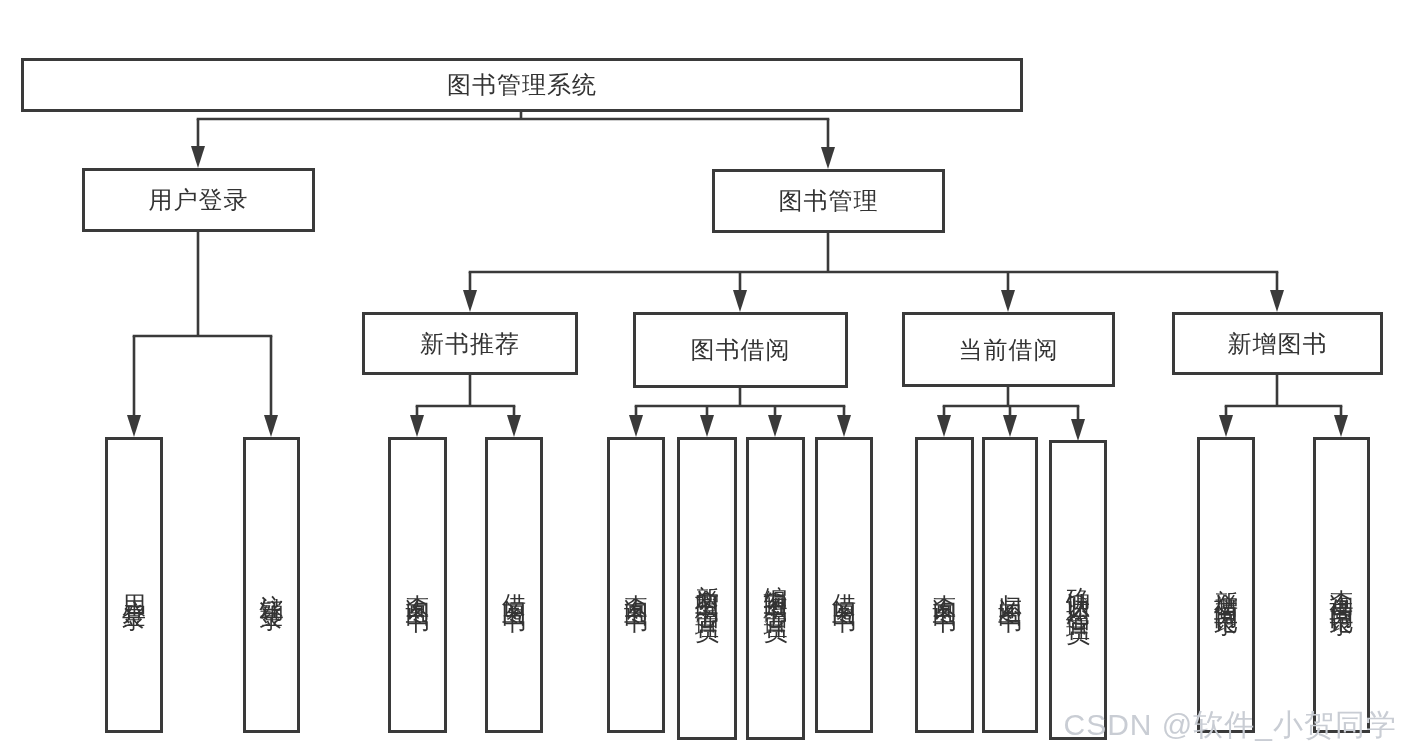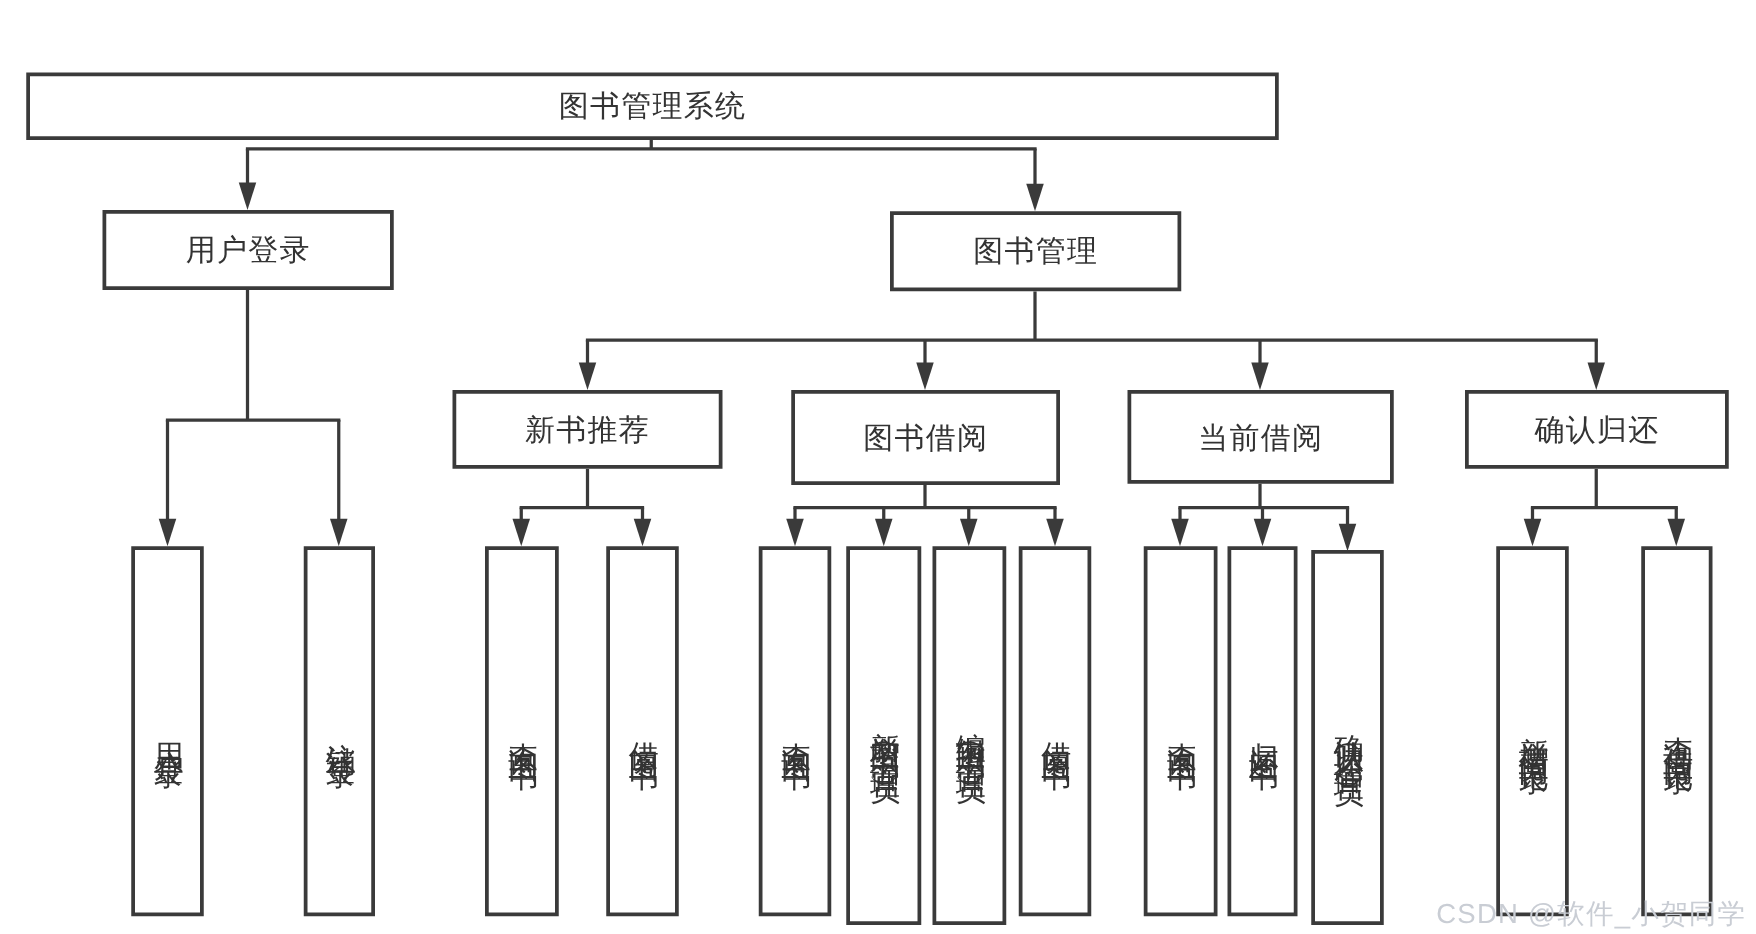--- a/index.html
+++ b/index.html
@@ -33,21 +33,21 @@
     text-orientation:mixed;
     font-size:24px;
     line-height:1;
     letter-spacing:5px;
     color:#333333;
   }
   .watermark{
     position:absolute;
     right:8px;
     bottom:1px;
-    font-size:22px;
+    font-size:30px;
     color:#c9cdd4;
     letter-spacing:1px;
     z-index:5;
     white-space:nowrap;
   }
 </style>
 </head>
 <body>
 
 <div class="stage">
@@ -121,21 +121,21 @@
   <div class="box h" style="left:712px;top:169px;width:233px;height:64px;">
     <span class="lbl">图书管理</span>
   </div>
   <div class="box h" style="left:633px;top:312px;width:215px;height:76px;">
     <span class="lbl">图书借阅</span>
   </div>
   <div class="box h" style="left:902px;top:312px;width:213px;height:75px;">
     <span class="lbl">当前借阅</span>
   </div>
   <div class="box h" style="left:1172px;top:312px;width:211px;height:63px;">
-    <span class="lbl">确认归还</span>
+    <span class="lbl">新增图书</span>
   </div>
 
   <div class="box v" style="left:105px;top:437px;width:58px;height:296px;">
     <span class="lbl">用户登录</span>
   </div>
   <div class="box v" style="left:243px;top:437px;width:57px;height:296px;">
     <span class="lbl">注销登录</span>
   </div>
   <div class="box v" style="left:388px;top:437px;width:59px;height:296px;">
     <span class="lbl">查询图书</span>

